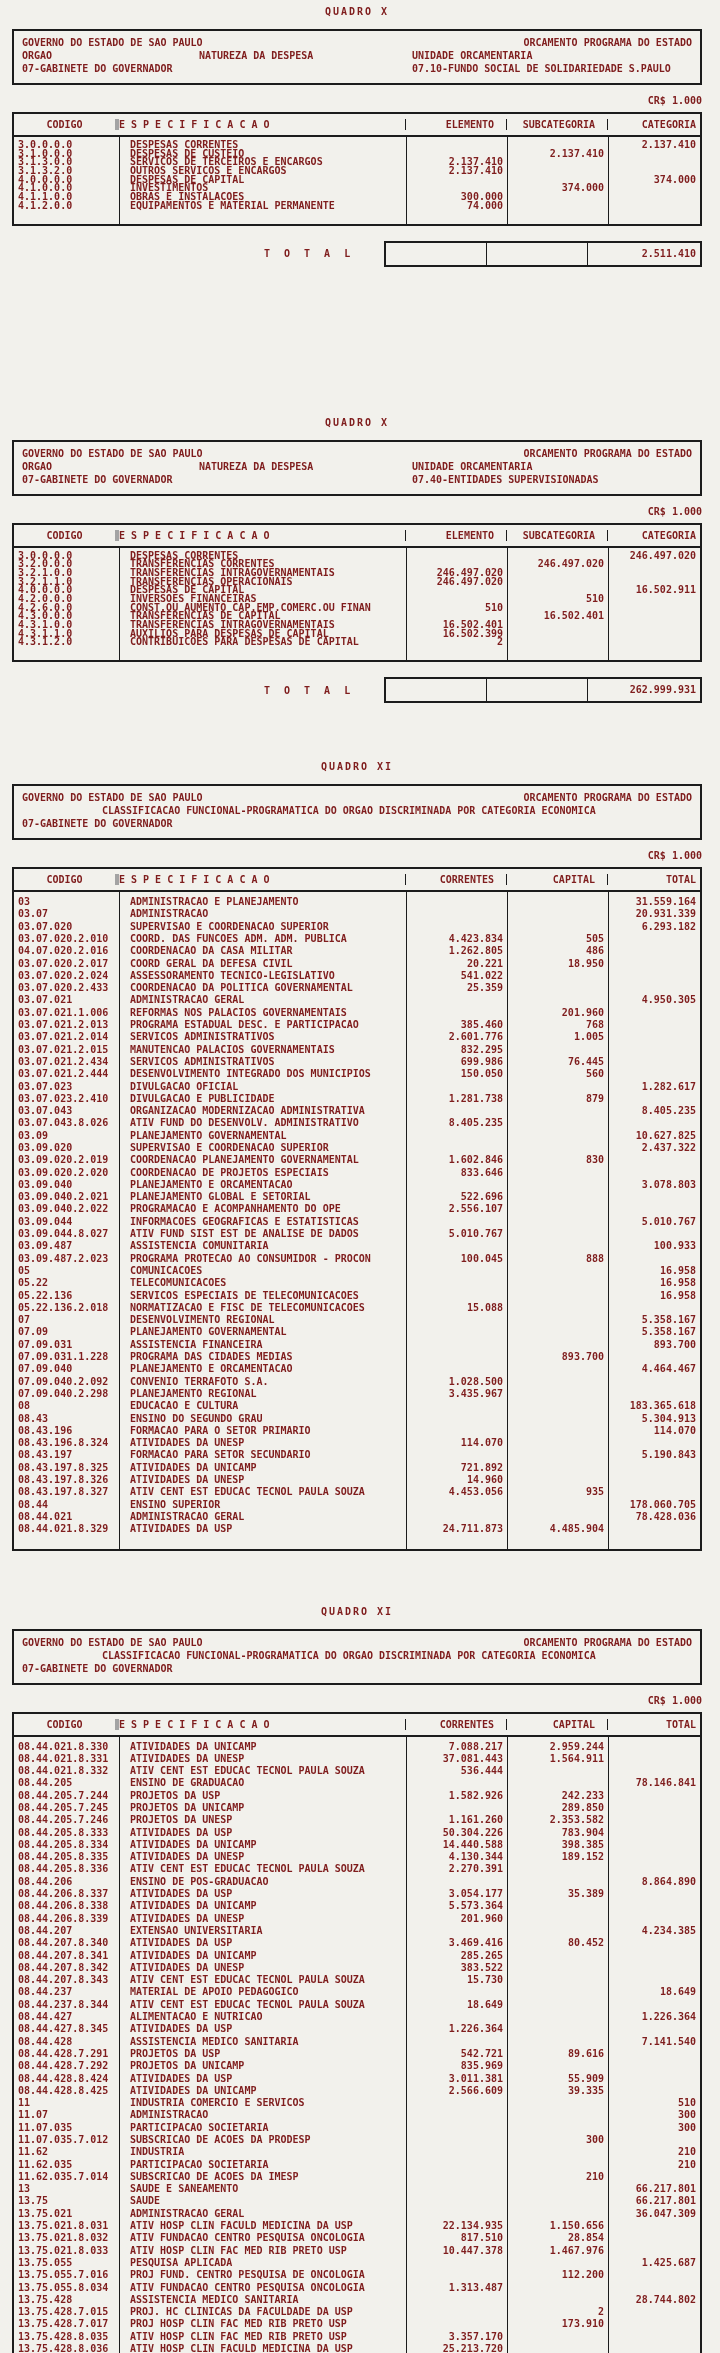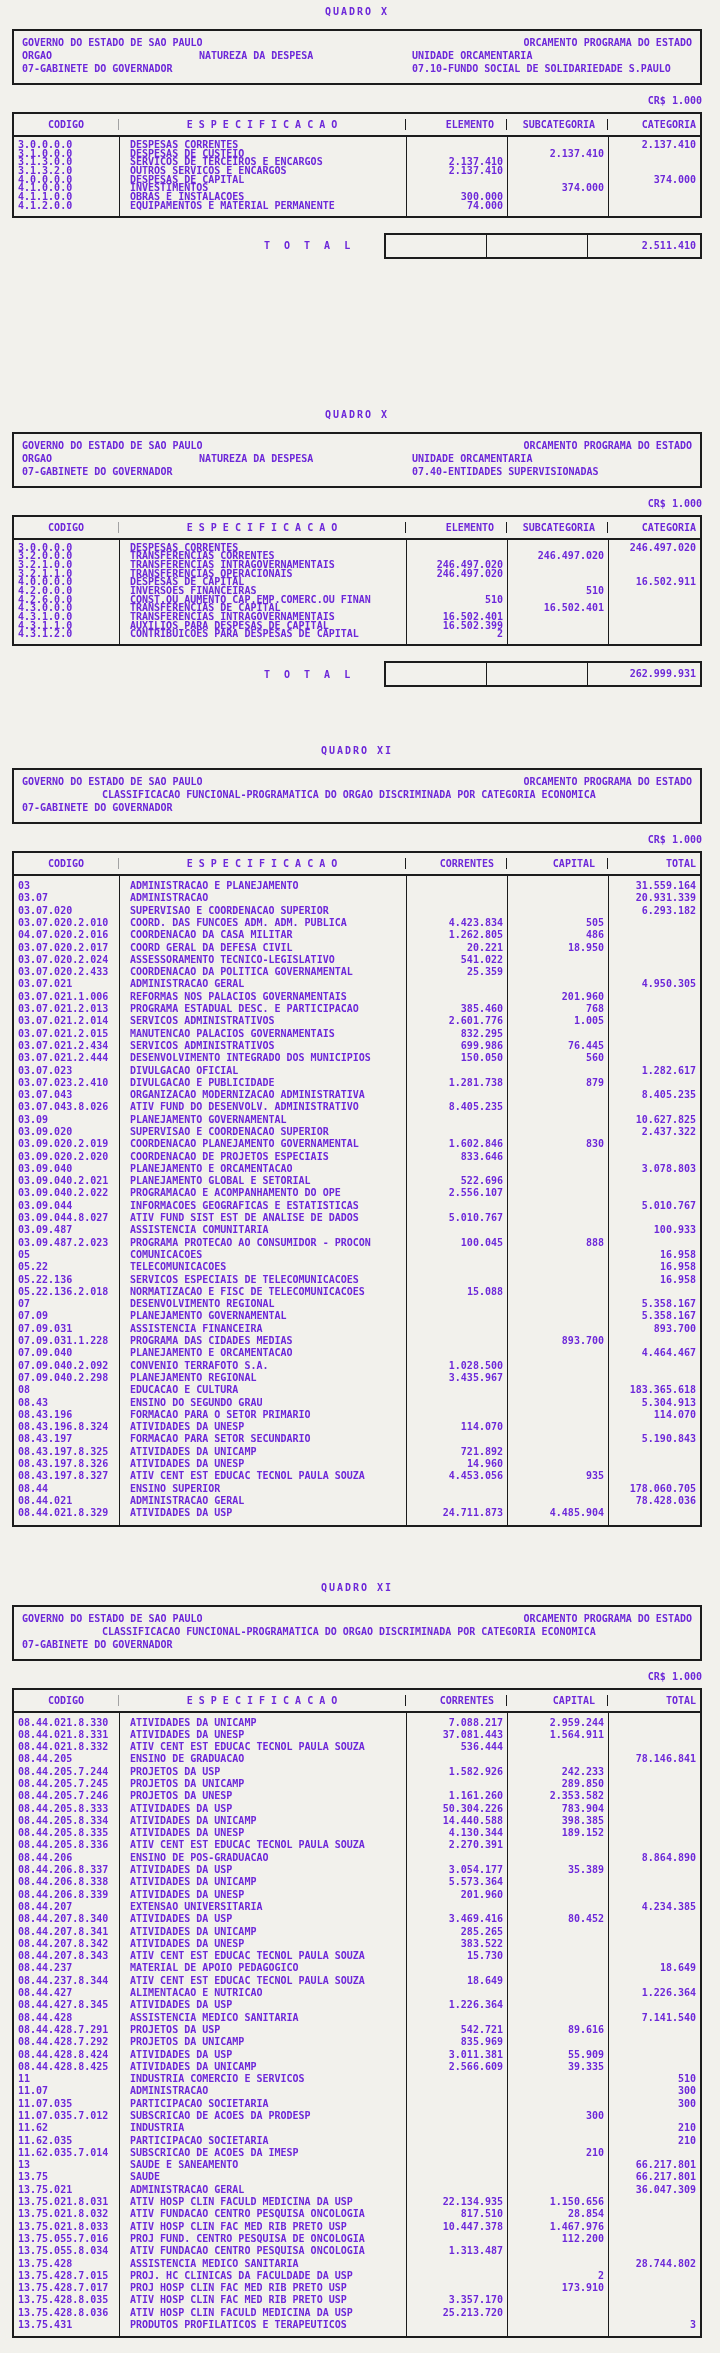--- a/index.html
+++ b/index.html
@@ -1,18 +1,18 @@
 <!DOCTYPE html>
 <html><head>
 <meta charset="utf-8">
 <style>
   html,body{margin:0;padding:0;background:#cfcdc6;}
   .page{
     width:720px;height:2353px;overflow:hidden;box-sizing:border-box;
-    background:#f2f1ec;color:#6d28d9;
+    background:#f2f1ec;color:#7f1d1d;
     font-family:"DejaVu Sans Mono",monospace;font-weight:bold;
     padding:6px 18px 0 12px;
   }
   .section{display:block;}
   #sections .section:nth-of-type(1){margin-top:0;}
   #sections .section:nth-of-type(2){margin-top:150px;}
   #sections .section:nth-of-type(3){margin-top:58px;}
   #sections .section:nth-of-type(4){margin-top:55px;}
 
   .quadro-title{text-align:center;font-size:10px;letter-spacing:2px;height:12px;}
@@ -27,26 +27,26 @@
   .cr-note{text-align:right;font-size:10px;margin:10px 0 5px;height:12px;}
 
   .btable{border:2px solid #1c1c1c;}
   .thead{display:flex;border-bottom:2px solid #1c1c1c;height:21px;align-items:center;}
   .hc{font-size:10px;box-sizing:border-box;white-space:nowrap;}
   .c0{width:105px;}
   .c1{width:287px;}
   .c2{width:101px;}
   .c3{width:101px;}
   .c4{width:96px;flex:1;}
-  .hc.c0{text-align:center;border-right:1px solid #a3a3a3;}
-  .hc.c1{text-align:center;border-right:1px solid #1c1c1c;}
+  .hc.c0{text-align:center;border-right:4px solid #a3a3a3;}
+  .hc.c1{border-right:1px solid #1c1c1c;}
   .hc.c2,.hc.c3{text-align:right;padding-right:12px;border-right:1px solid #1c1c1c;}
   .hc.c4{text-align:right;padding-right:4px;}
 
-  .tbody{position:relative;padding:4px 0 5px;}
+  .tbody{position:relative;padding:4px 0 13px;}
   .vline{position:absolute;top:0;bottom:0;width:1px;background:#1c1c1c;}
   .vl0{left:105px;}.vl1{left:392px;}.vl2{left:493px;}.vl3{left:594px;}
   .brow{display:flex;}
   .dense-sec .brow{height:8.7px;line-height:8.7px;}
   .wide-sec .brow{height:12.3px;line-height:12.3px;}
   .brow>div{font-size:10px;box-sizing:border-box;white-space:nowrap;overflow:visible;}
   .code{padding-left:4px;}
   .spec{padding-left:11px;}
   .num{text-align:right;padding-right:4px;}
 
@@ -994,20 +994,27 @@
               <div class="c4 num"></div>
             </div>
             <div class="brow">
               <div class="c0 code">13.75.021.8.033</div>
               <div class="c1 spec">ATIV HOSP CLIN FAC MED RIB PRETO USP</div>
               <div class="c2 num">10.447.378</div>
               <div class="c3 num">1.467.976</div>
               <div class="c4 num"></div>
             </div>
             <div class="brow">
+              <div class="c0 code">13.75.055</div>
+              <div class="c1 spec">PESQUISA APLICADA</div>
+              <div class="c2 num"></div>
+              <div class="c3 num"></div>
+              <div class="c4 num">1.425.687</div>
+            </div>
+            <div class="brow">
               <div class="c0 code">13.75.055.7.016</div>
               <div class="c1 spec">PROJ FUND. CENTRO PESQUISA DE ONCOLOGIA</div>
               <div class="c2 num"></div>
               <div class="c3 num">112.200</div>
               <div class="c4 num"></div>
             </div>
             <div class="brow">
               <div class="c0 code">13.75.055.8.034</div>
               <div class="c1 spec">ATIV FUNDACAO CENTRO PESQUISA ONCOLOGIA</div>
               <div class="c2 num">1.313.487</div>

